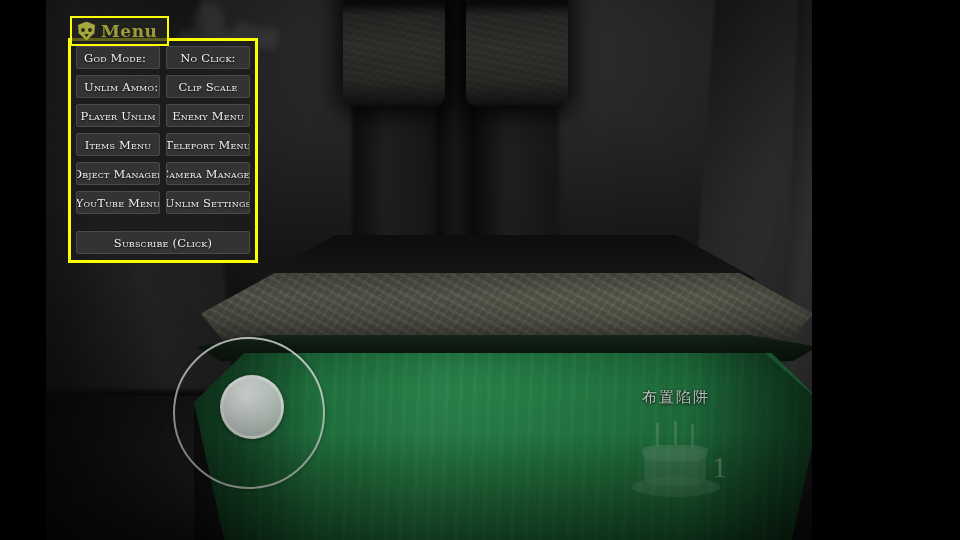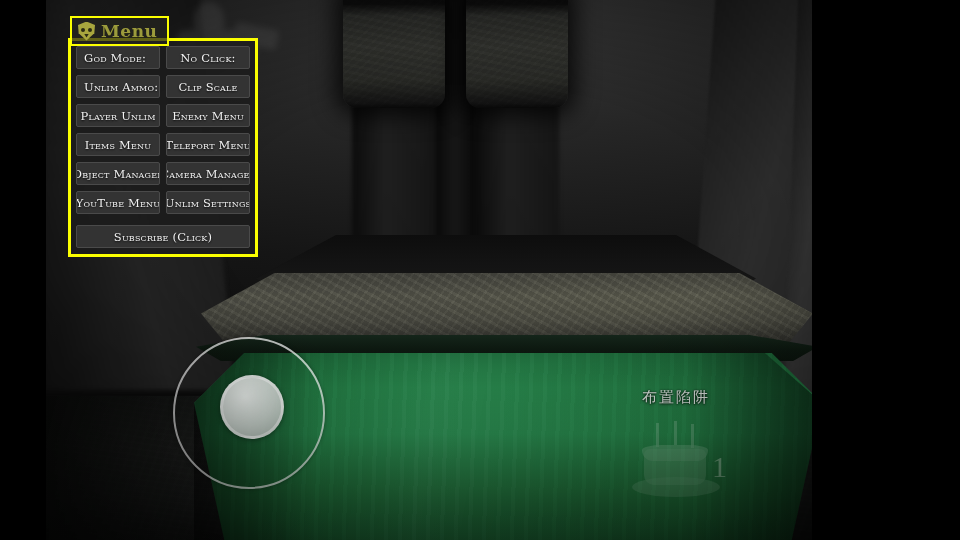--- a/index.html
+++ b/index.html
@@ -460,21 +460,21 @@
     border-radius: 2px;
     text-shadow: 0 1px 2px rgba(0,0,0,.85);
     cursor: pointer;
     box-sizing: border-box;
     white-space: nowrap;
     overflow: hidden;
   }
   .menu-btn.align-left { justify-content: flex-start; padding-left: 7px; }
   .menu-btn.wide {
     grid-column: span 2;
-    margin-top: 5px;
+    margin-top: 11px;
   }
 
   
   .letterbox {
     position: absolute;
     top: 0; height: 540px;
     background: #000;
     z-index: 30;
   }
   .letterbox.left  { left: 0;  width: 46px; }

